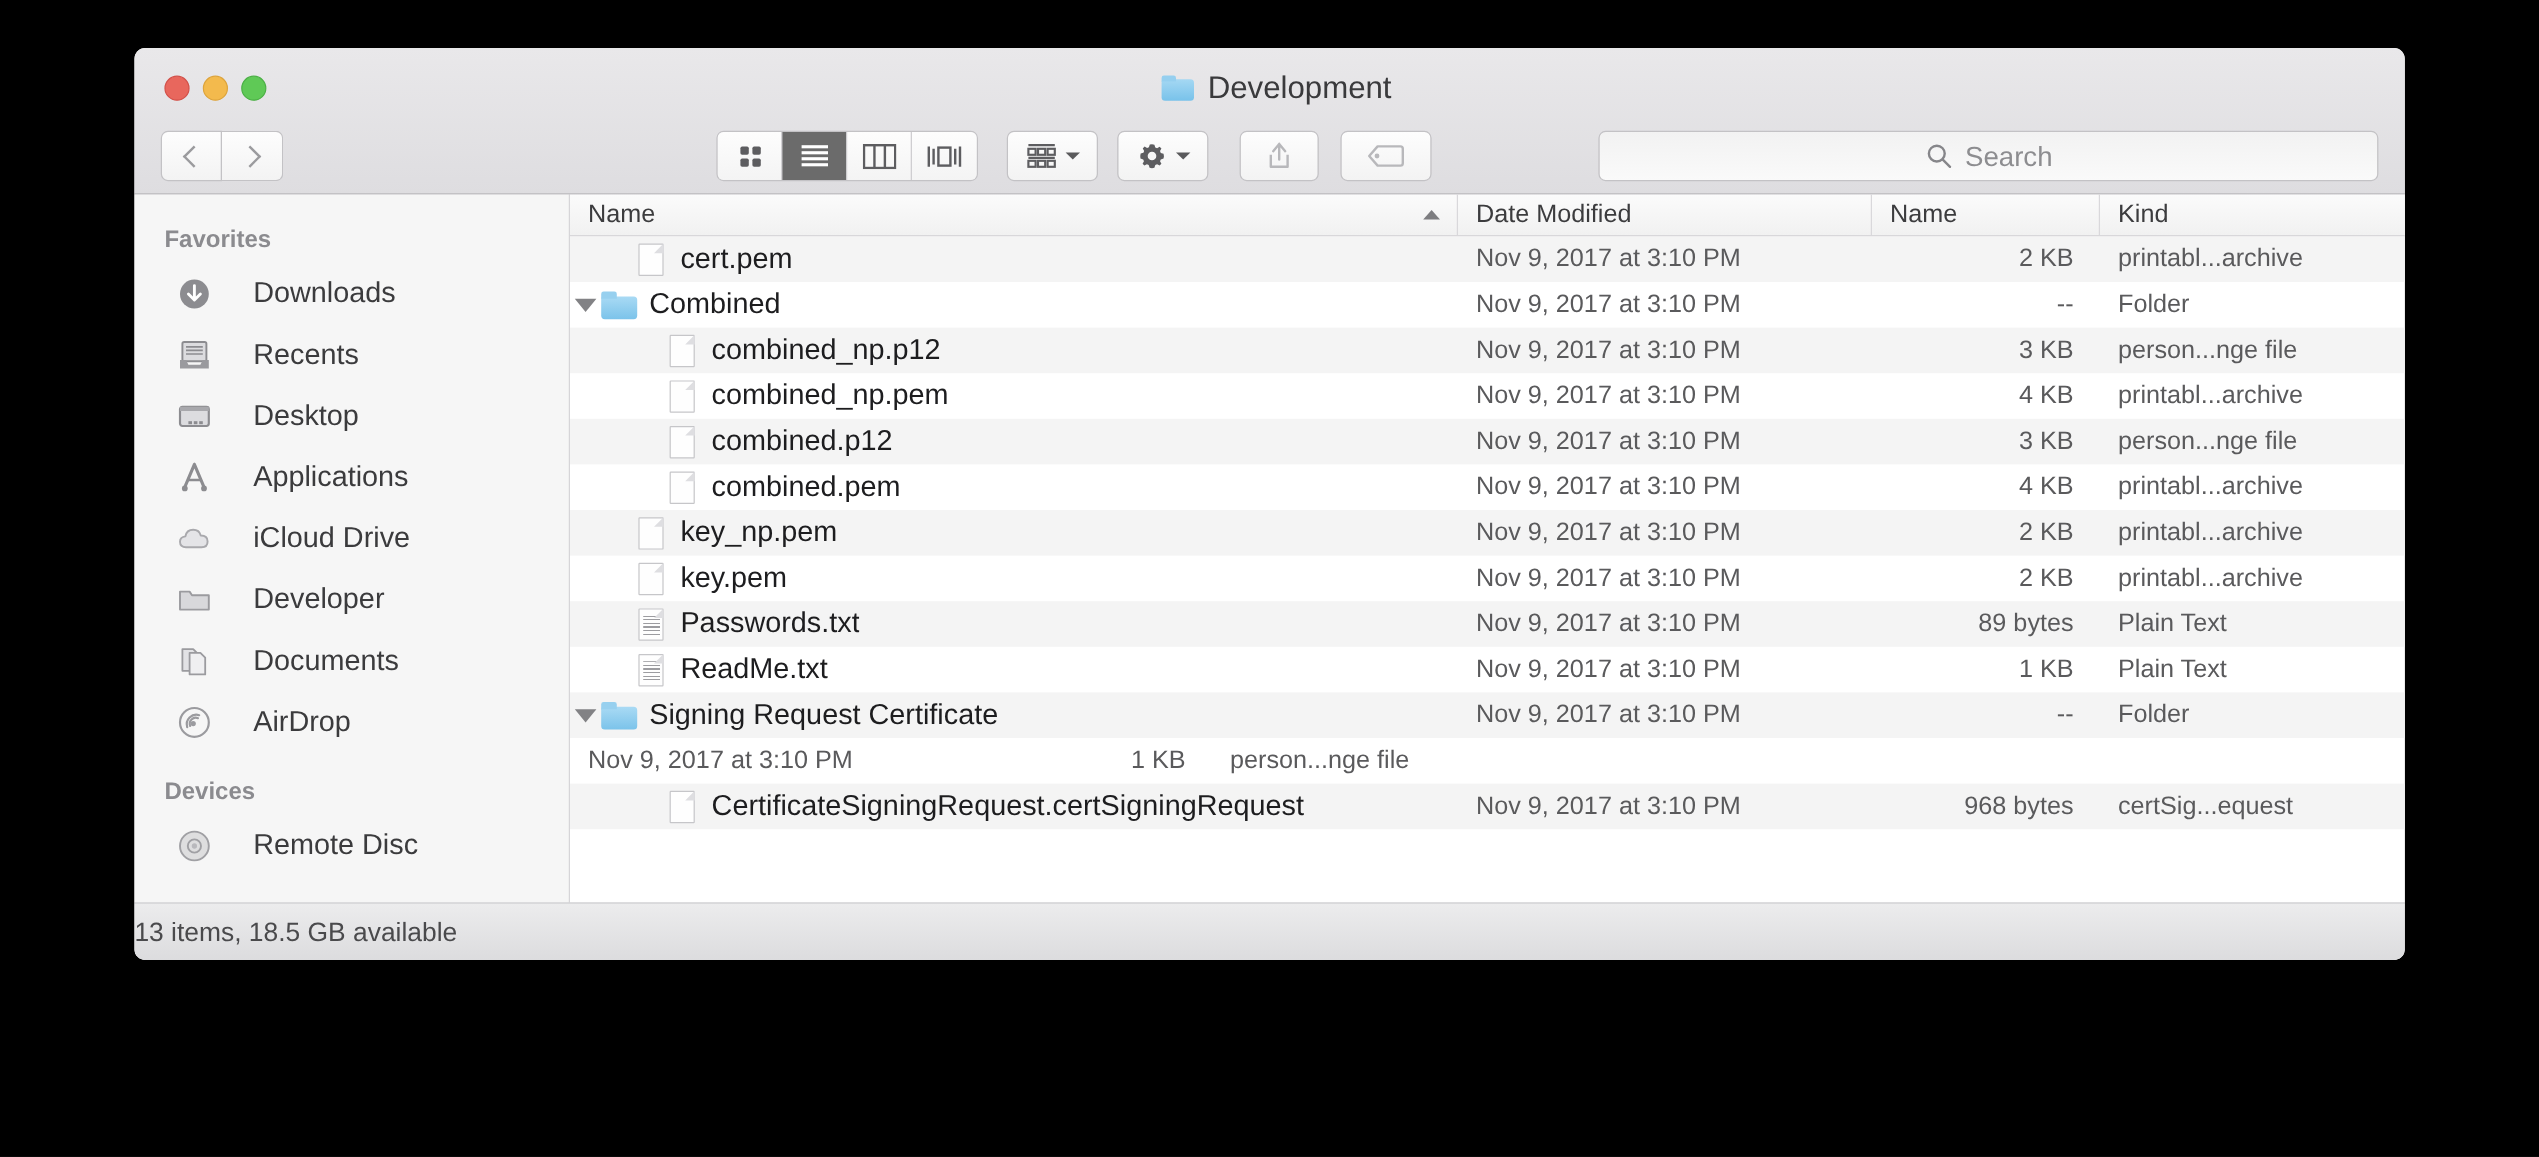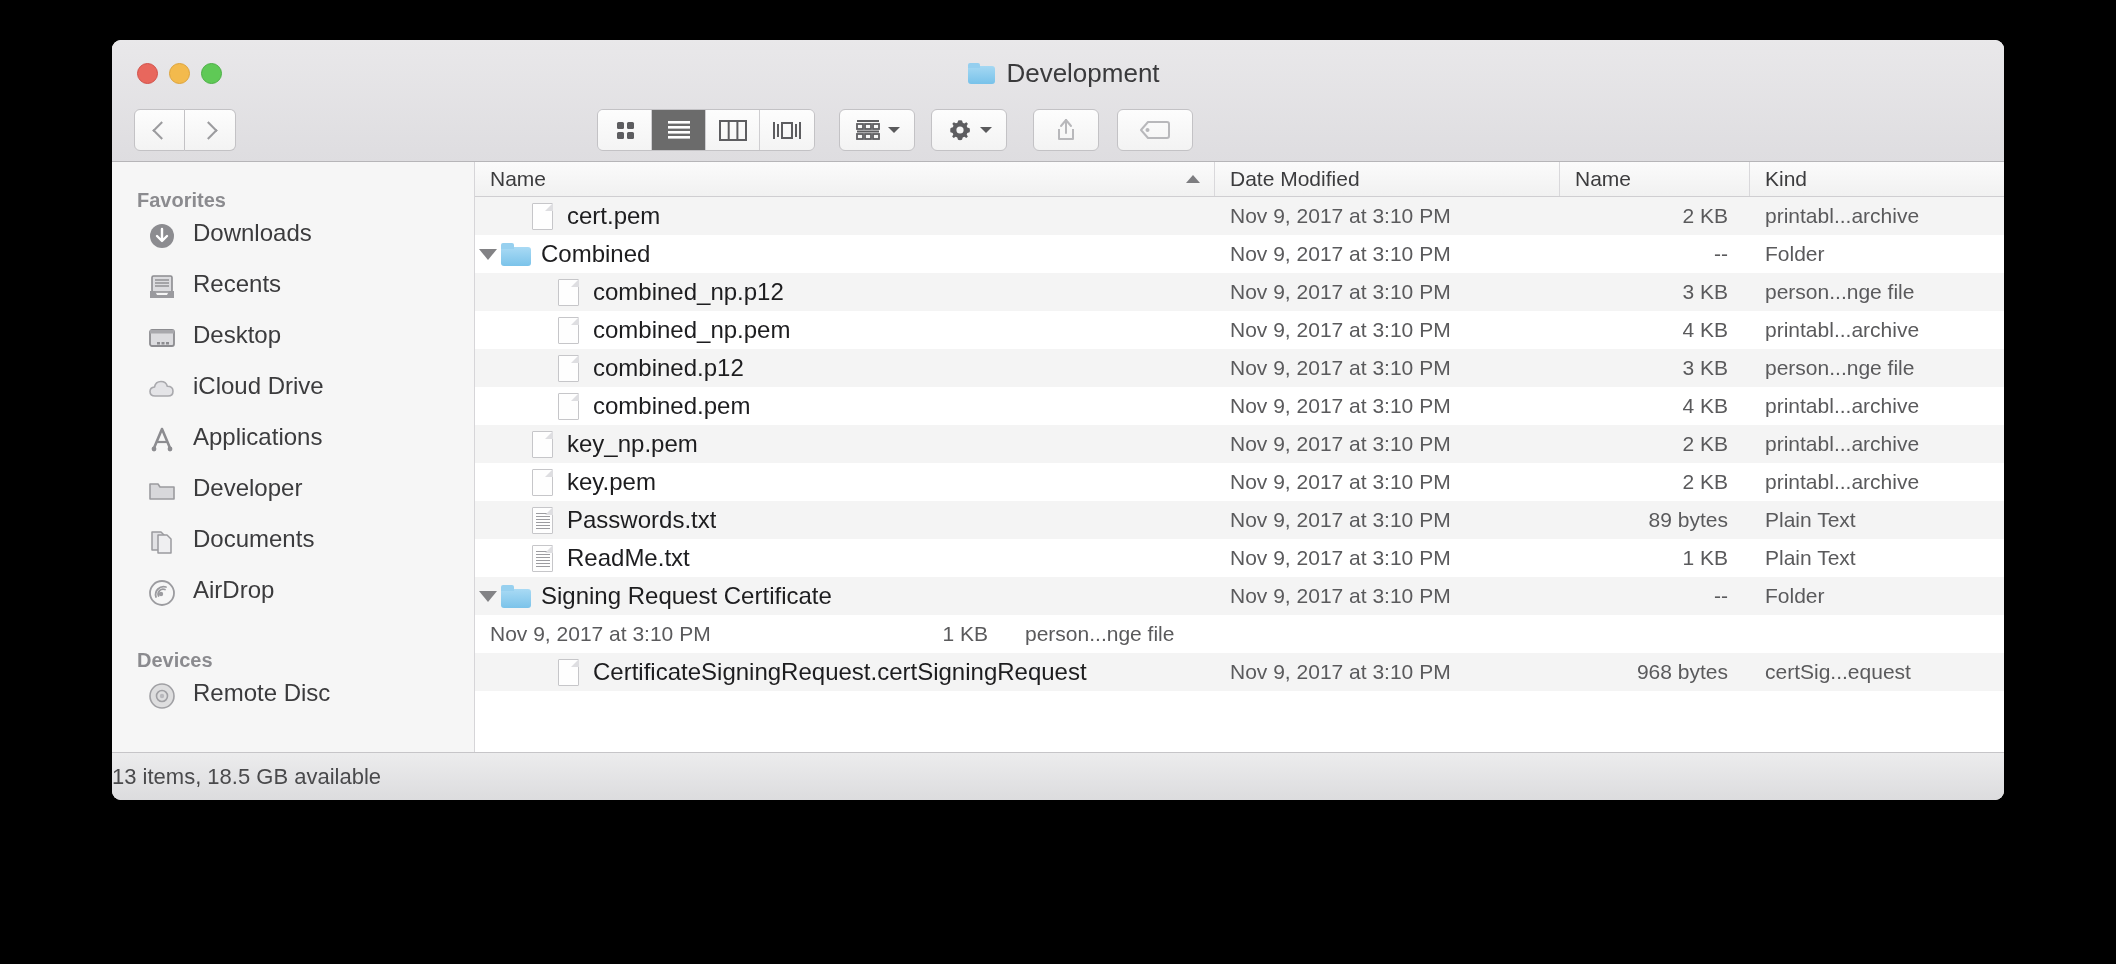--- a/index.html
+++ b/index.html
@@ -96,21 +96,21 @@
   .search-ph { font-size: 23px; color: #8d8d90; }
 
   
   .body { flex: 1; display: flex; min-height: 0; }
   .sidebar {
     width: 363px; background: #f6f6f6;
     border-right: 1px solid #d6d5d8;
     padding-top: 16px; flex: none;
   }
   .sb-head { font-size: 20px; font-weight: bold; color: #8b8b8f; padding: 11px 0 7px 25px; }
-  .sb-item { height: 51px; display: flex; gap: 15px; padding-left: 33px; }
+  .sb-item { height: 51px; display: flex; align-items: center; gap: 33px; padding-left: 33px; }
   .sb-label { font-size: 24px; color: #3b3b3d; }
   .sb-ico { width: 33px; height: 33px; flex: none; display:flex; align-items:center; justify-content:center; }
 
   .filelist { flex: 1; background: #fff; display: flex; flex-direction: column; min-width: 0; }
   .headrow {
     height: 35px; display: flex; align-items: stretch;
     background: linear-gradient(to bottom,#fbfbfb,#f1f1f1);
     border-bottom: 1px solid #cfced1; flex: none;
   }
   .hcell { display:flex; align-items:center; font-size: 21px; color: #3c3c3e;
@@ -247,20 +247,27 @@
         </svg>
       </div>
 
       <div class="tbtn tb-tag">
         <svg width="32" height="20" viewBox="0 0 32 20">
           <path d="M9 2 L28 2 Q30 2 30 4 L30 16 Q30 18 28 18 L9 18 L2 10 Z" fill="none" stroke="#b8b8bb" stroke-width="2" stroke-linejoin="round"></path>
           <circle cx="8.5" cy="10" r="2" fill="#b8b8bb"></circle>
         </svg>
       </div>
 
+      <div class="searchbox">
+        <svg width="24" height="24" viewBox="0 0 24 24">
+          <circle cx="10" cy="10" r="6.6" fill="none" stroke="#86868a" stroke-width="2"></circle>
+          <line x1="15" y1="15" x2="21" y2="21" stroke="#86868a" stroke-width="2" stroke-linecap="round"></line>
+        </svg>
+        <span class="search-ph">Search</span>
+      </div>
     </div>
   </div>
 
   <div class="body">
 
     <div class="sidebar">
 
       <div class="sb-head">Favorites</div>
 
       <div class="sb-item">
@@ -295,36 +302,36 @@
             <rect x="14.5" y="19" width="3" height="2.5" fill="#8c8c90"></rect>
             <rect x="19" y="19" width="3" height="2.5" fill="#8c8c90"></rect>
           </svg>
         </span>
         <span class="sb-label">Desktop</span>
       </div>
 
       <div class="sb-item">
         <span class="sb-ico">
           <svg width="30" height="30" viewBox="0 0 30 30">
-            <path d="M8 22 Q3 22 3 17.5 Q3 13.5 7.5 13 Q8.5 7.5 14 7.5 Q19 7.5 20.3 12.3 Q26 12.3 26 17.2 Q26 22 21 22 Z" fill="#e4e4e7" stroke="#a9a9ad" stroke-width="1.6" stroke-linejoin="round"></path>
-          </svg>
-        </span>
-        <span class="sb-label">iCloud Drive</span>
-      </div>
-
-      <div class="sb-item">
-        <span class="sb-ico">
-          <svg width="30" height="30" viewBox="0 0 30 30">
             <path d="M15 4 L23 23 M15 4 L7 23" fill="none" stroke="#8c8c90" stroke-width="2.6" stroke-linecap="round"></path>
             <line x1="9.5" y1="17" x2="20.5" y2="17" stroke="#8c8c90" stroke-width="2.2"></line>
             <circle cx="7" cy="24" r="2.4" fill="#8c8c90"></circle>
             <circle cx="23" cy="24" r="2.4" fill="#8c8c90"></circle>
           </svg>
         </span>
         <span class="sb-label">Applications</span>
+      </div>
+
+      <div class="sb-item">
+        <span class="sb-ico">
+          <svg width="30" height="30" viewBox="0 0 30 30">
+            <path d="M8 22 Q3 22 3 17.5 Q3 13.5 7.5 13 Q8.5 7.5 14 7.5 Q19 7.5 20.3 12.3 Q26 12.3 26 17.2 Q26 22 21 22 Z" fill="#e4e4e7" stroke="#a9a9ad" stroke-width="1.6" stroke-linejoin="round"></path>
+          </svg>
+        </span>
+        <span class="sb-label">iCloud Drive</span>
       </div>
 
       <div class="sb-item">
         <span class="sb-ico">
           <svg width="30" height="30" viewBox="0 0 30 30">
             <path d="M3 8 L11 8 L13 11 L27 11 L27 23 L3 23 Z" fill="#d8d8db" stroke="#9b9b9f" stroke-width="1.6" stroke-linejoin="round"></path>
           </svg>
         </span>
         <span class="sb-label">Developer</span>
       </div>

